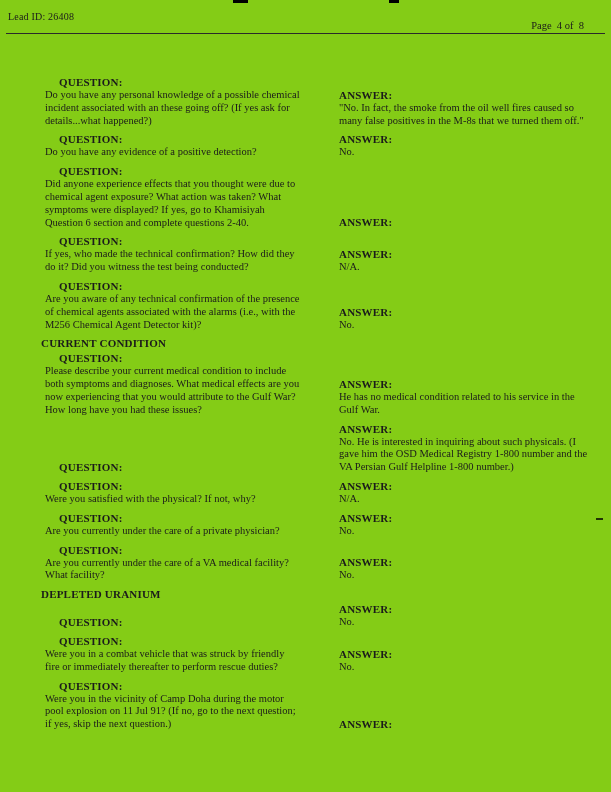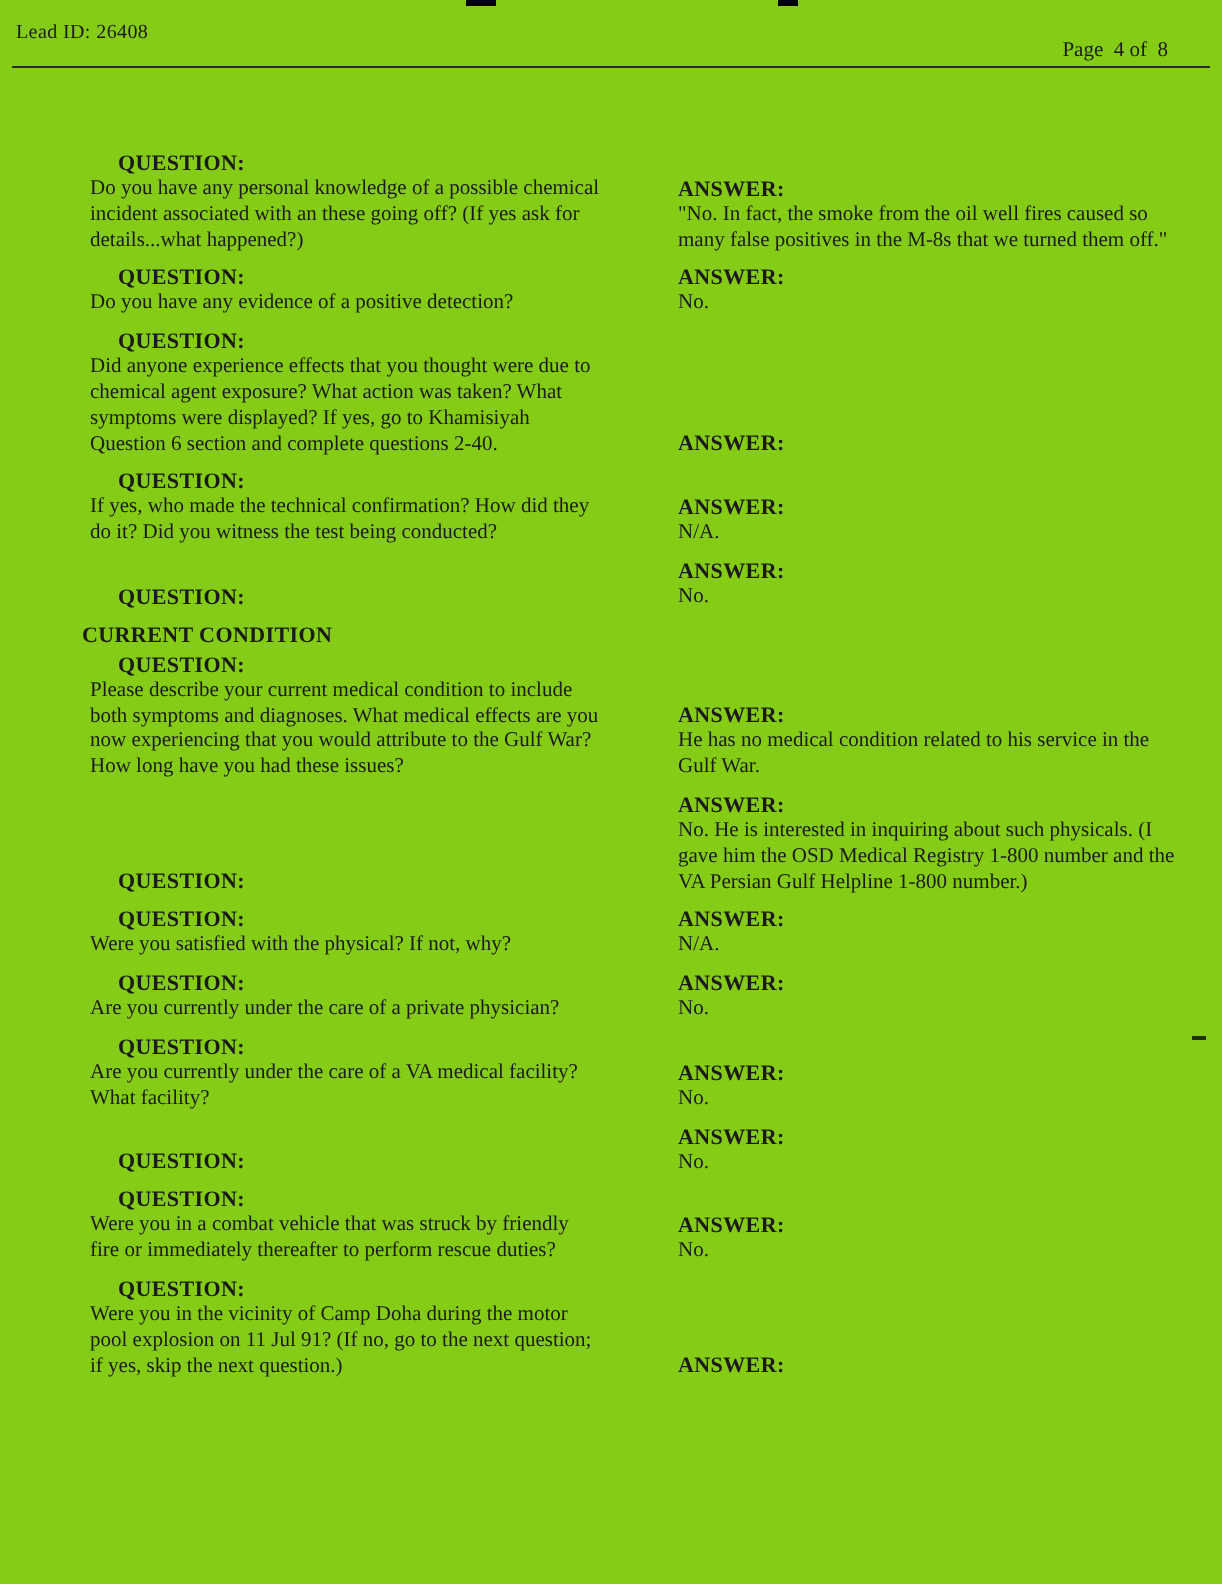--- a/index.html
+++ b/index.html
@@ -99,20 +99,21 @@
       <div class="q-text">If yes, who made the technical confirmation?  How did they do it?  Did you witness the test being conducted?</div>
     </div>
     <div class="a-col">
       <div class="a-label">ANSWER:</div>
       <div class="a-text">N/A.</div>
     </div>
   </div>
       <div class="qa-row">
     <div class="q-col">
       <div class="q-label">QUESTION:</div>
+      <div class="q-text">Are you aware of any technical confirmation of the presence of chemical agents associated with the alarms (i.e., with the M256 Chemical Agent Detector kit)?</div>
     </div>
     <div class="a-col">
       <div class="a-label">ANSWER:</div>
       <div class="a-text">No.</div>
     </div>
   </div>
       <div class="section-heading">CURRENT CONDITION</div>
       <div class="qa-row">
     <div class="q-col">
       <div class="q-label">QUESTION:</div>
@@ -155,20 +156,21 @@
       <div class="qa-row">
     <div class="q-col">
       <div class="q-label">QUESTION:</div>
       <div class="q-text">Are you currently under the care of a VA medical facility?  What facility?</div>
     </div>
     <div class="a-col">
       <div class="a-label">ANSWER:</div>
       <div class="a-text">No.</div>
     </div>
   </div>
+      <div class="section-heading">DEPLETED URANIUM</div>
       <div class="qa-row">
     <div class="q-col">
       <div class="q-label">QUESTION:</div>
     </div>
     <div class="a-col">
       <div class="a-label">ANSWER:</div>
       <div class="a-text">No.</div>
     </div>
   </div>
       <div class="qa-row">

